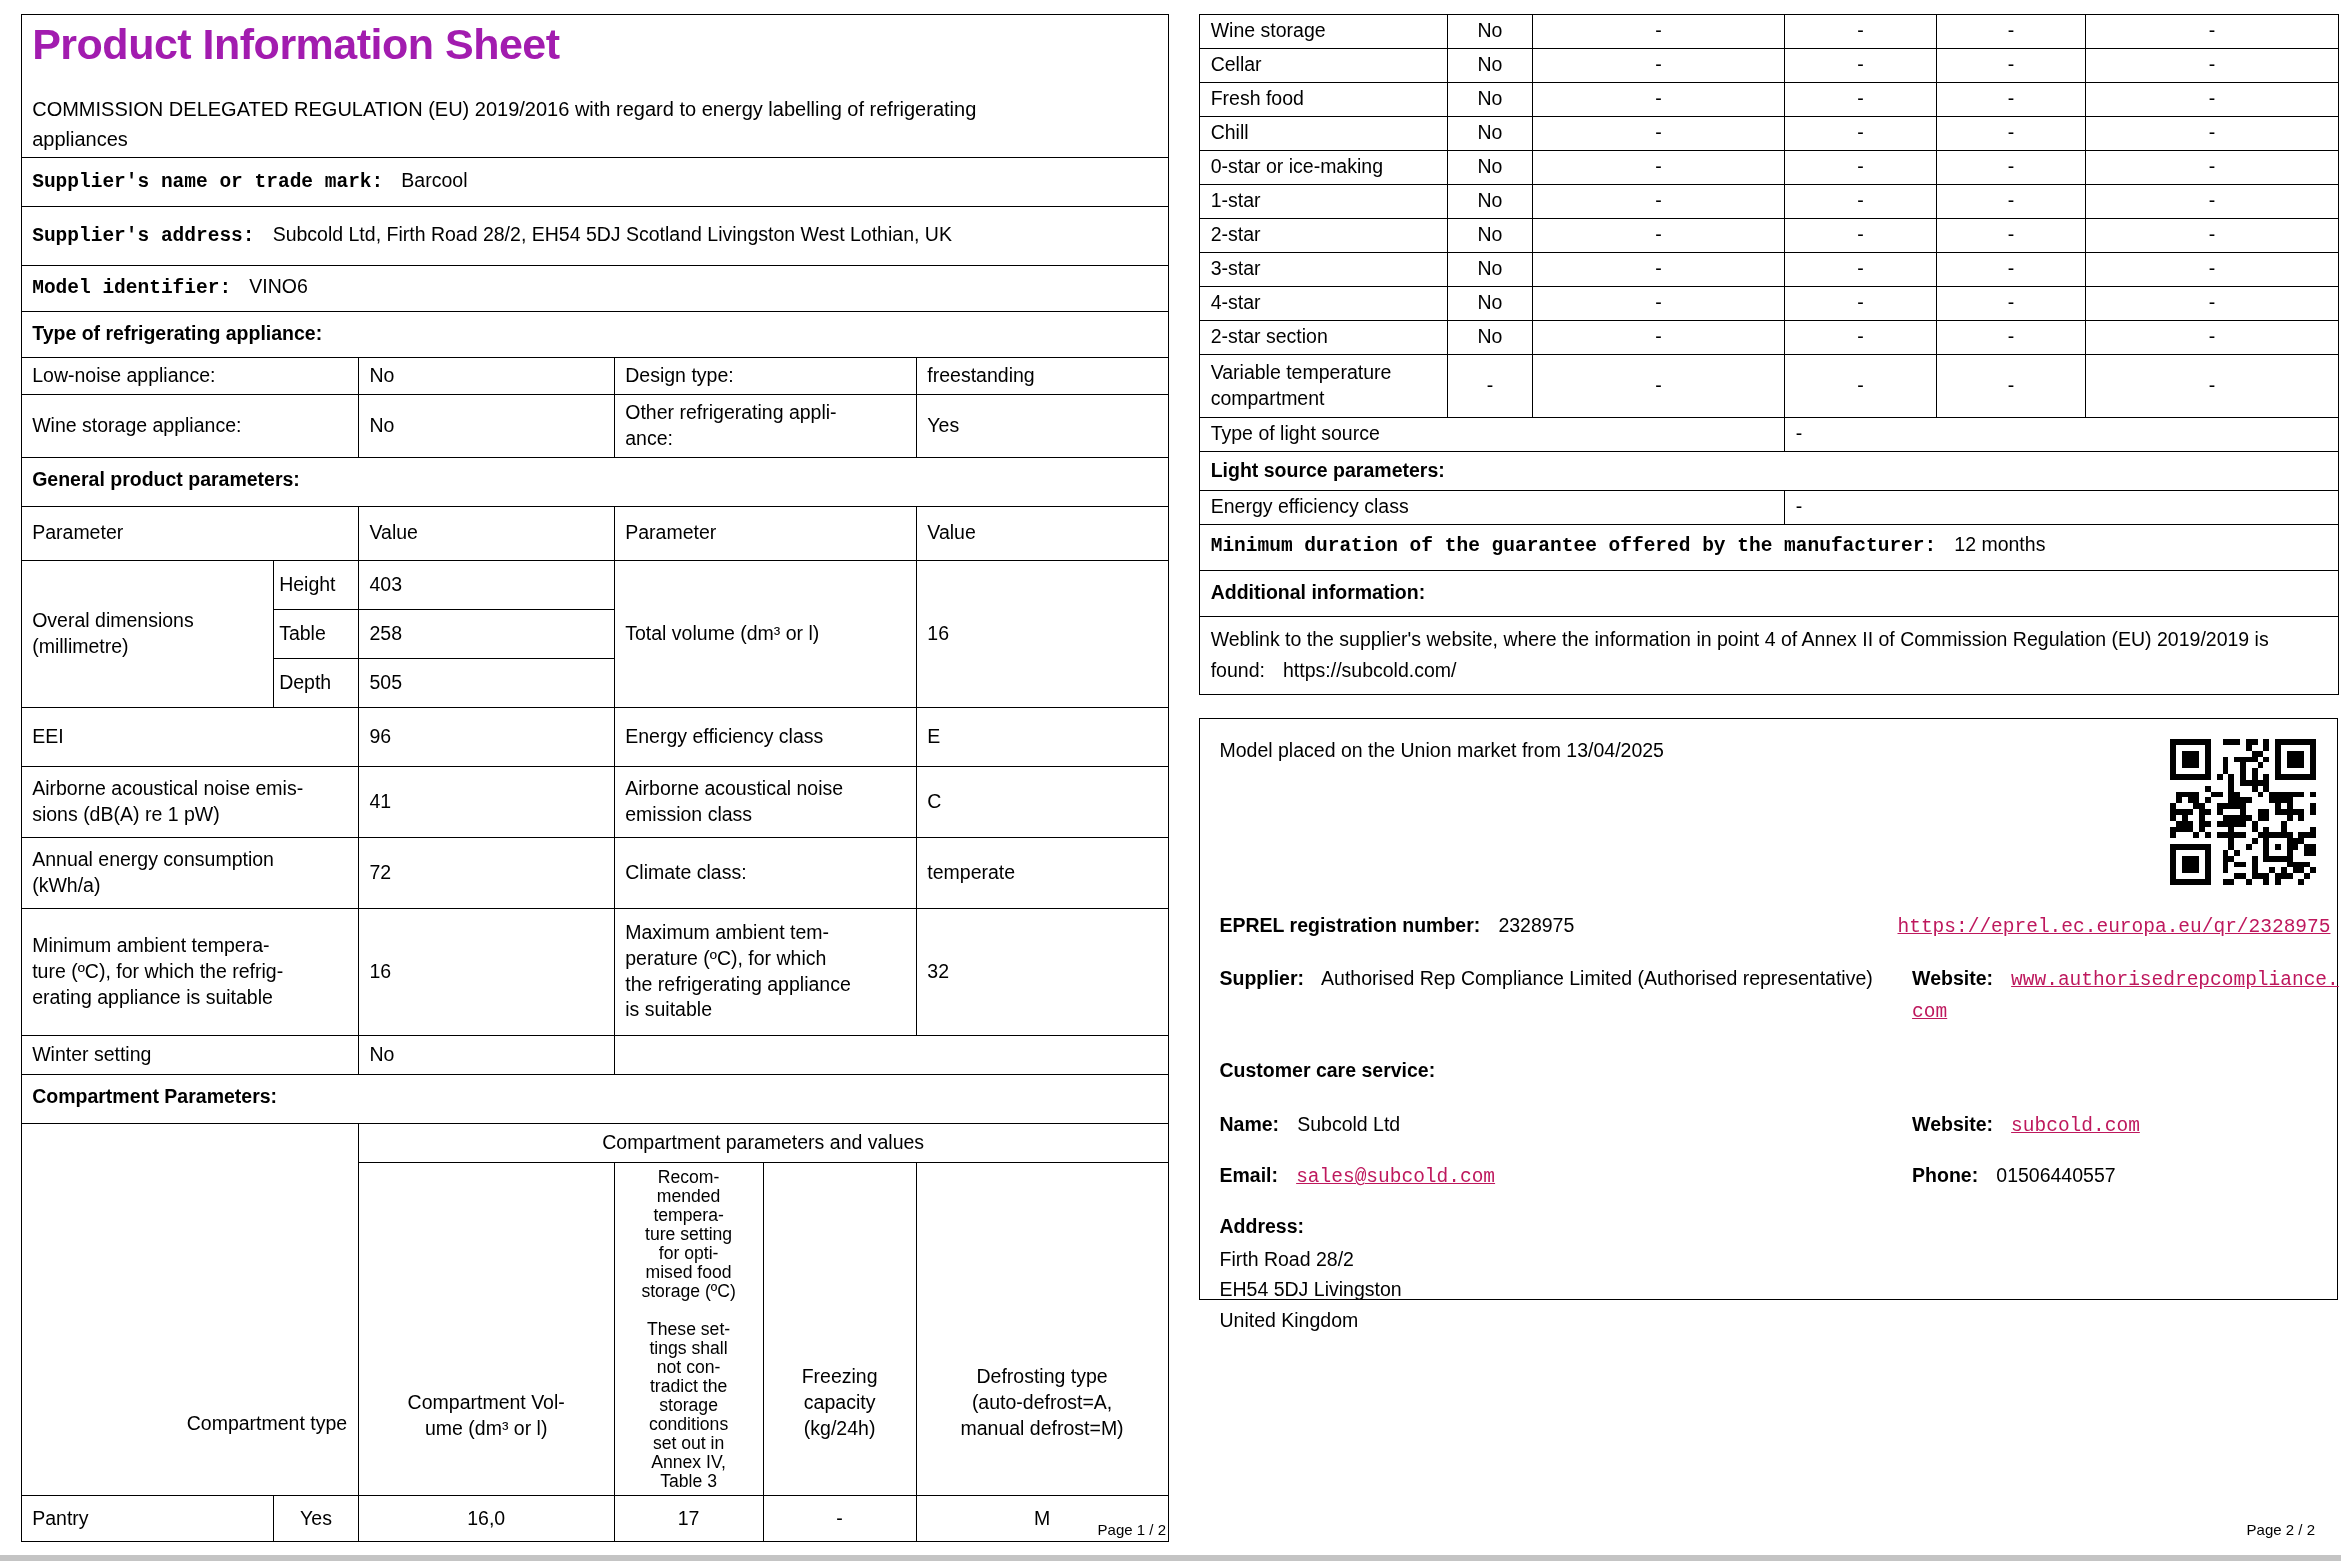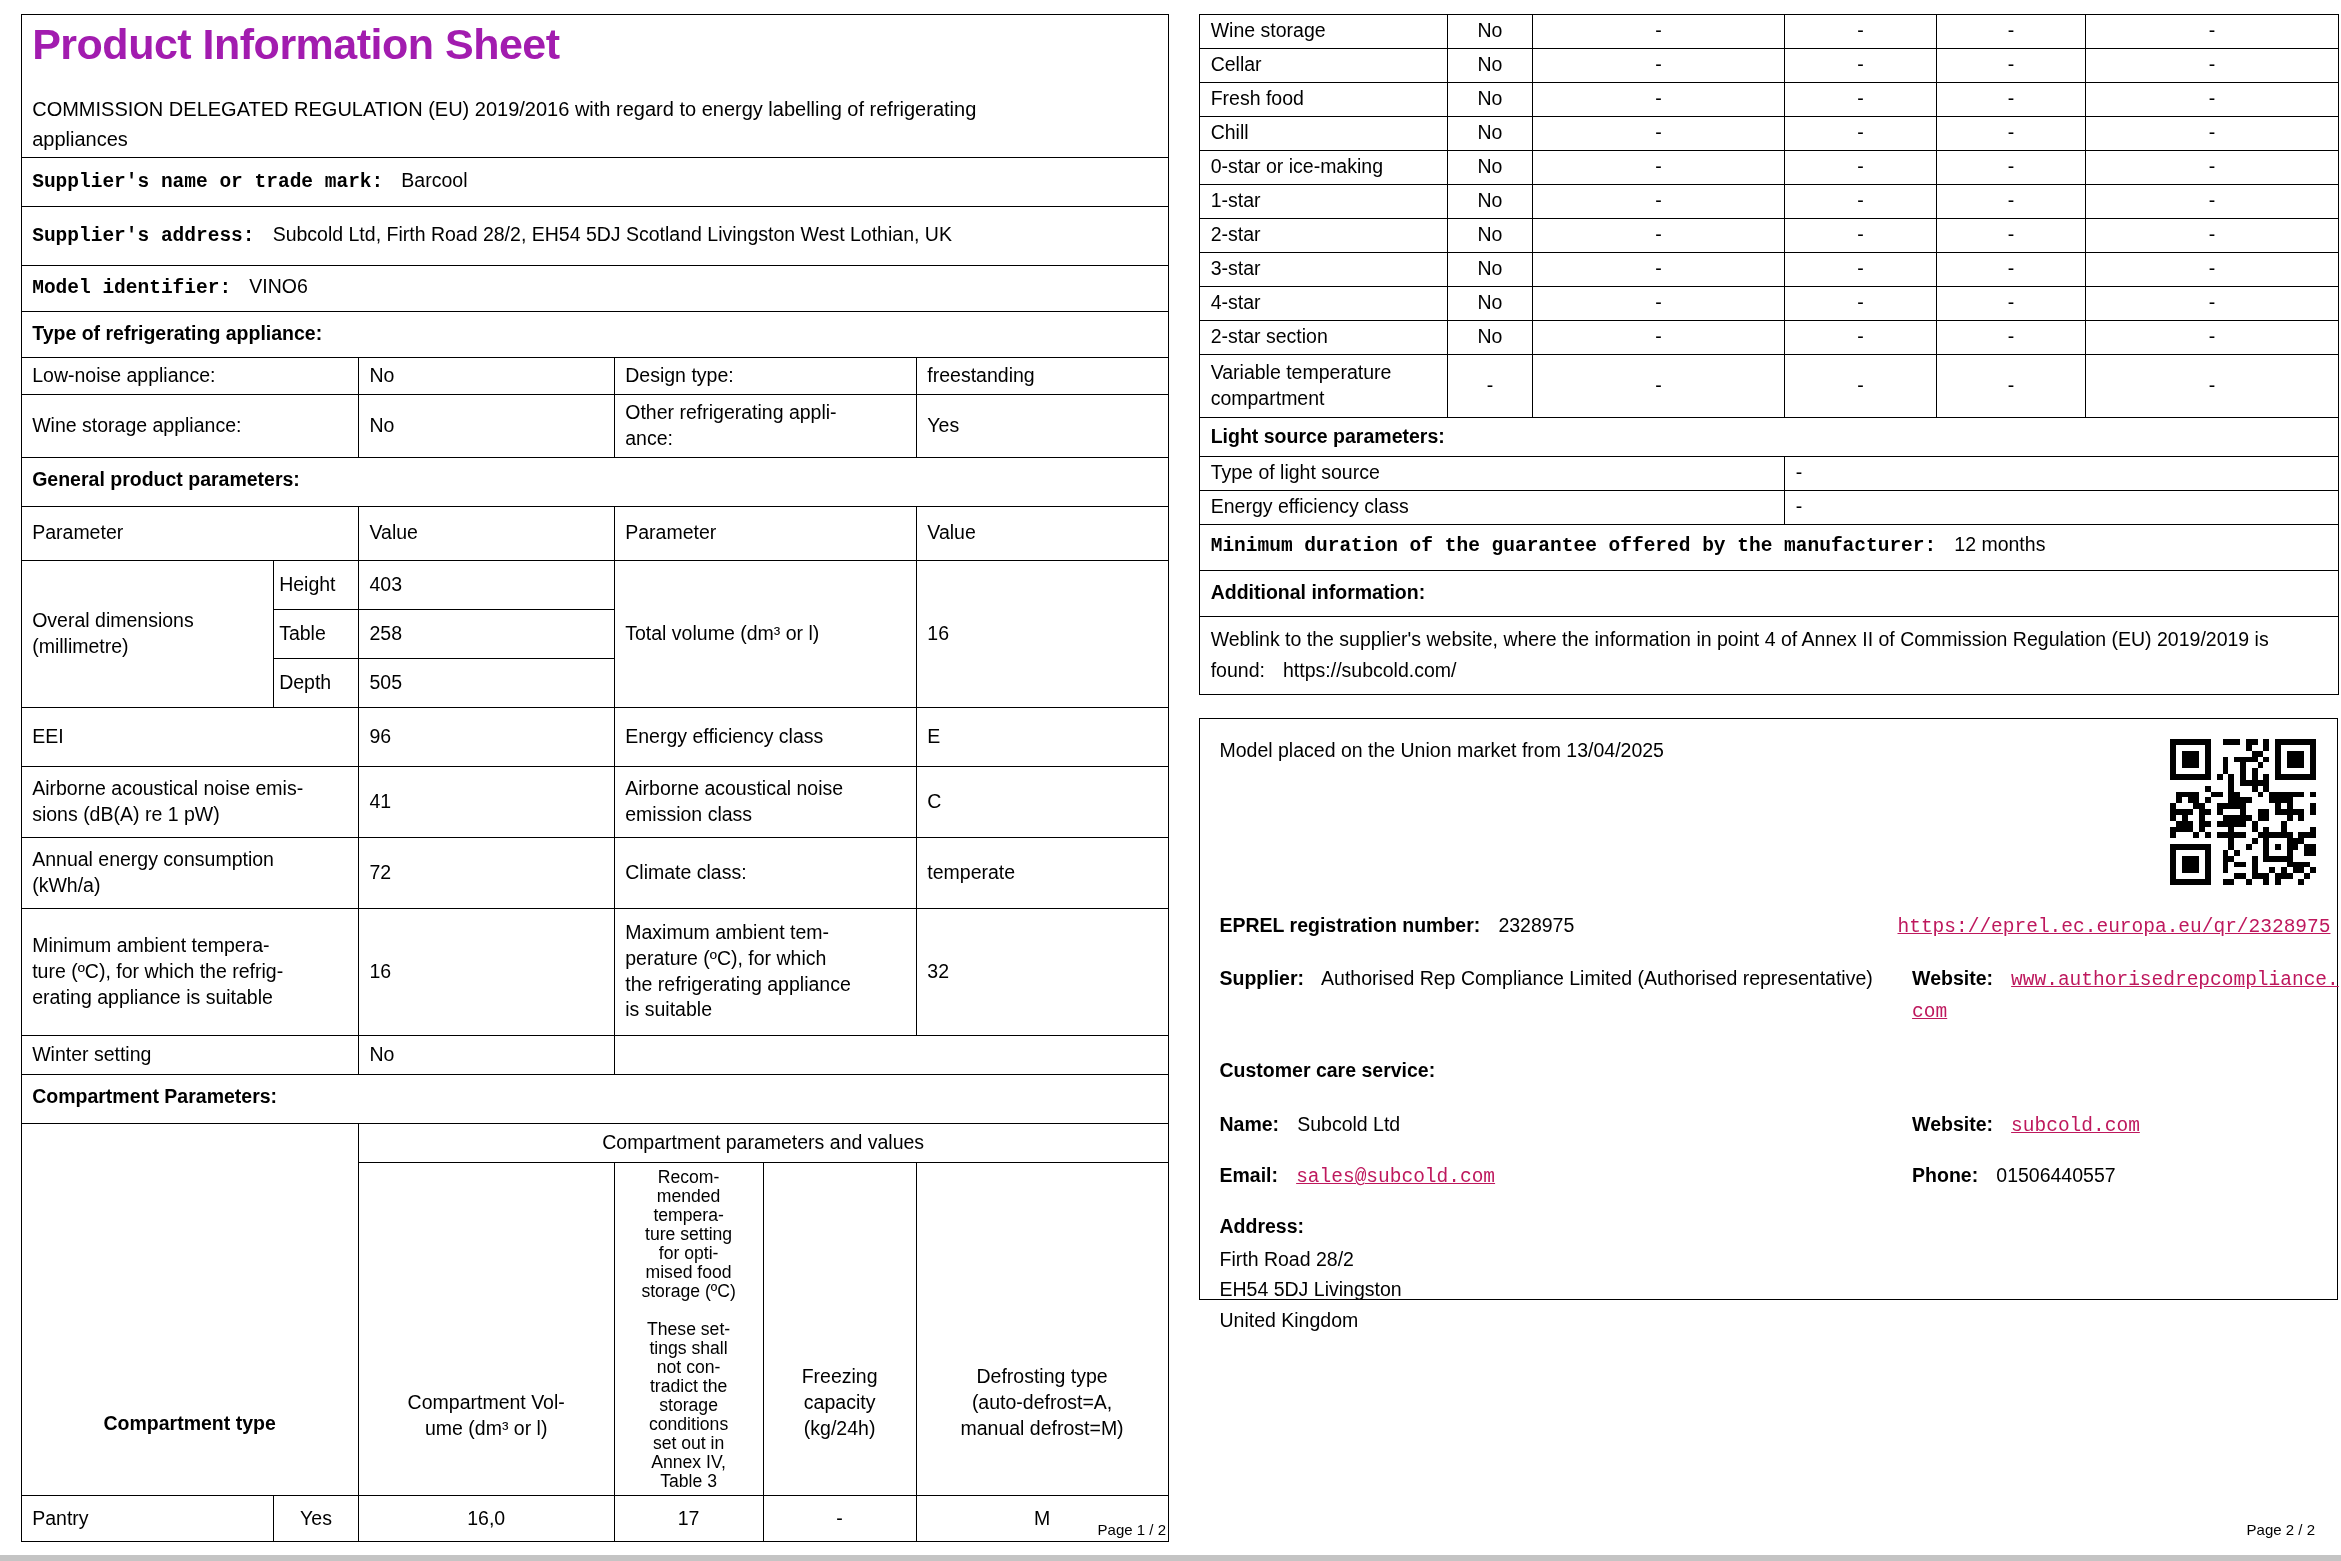--- a/index.html
+++ b/index.html
@@ -9,21 +9,21 @@
   table{border-collapse:collapse;table-layout:fixed;width:100%;}
   td{border:1.5px solid #000;font-size:19.5px;line-height:1.32;padding:2.9px 10.7px;vertical-align:middle;overflow:hidden;}
   .hd{font-weight:bold;vertical-align:top;padding-top:9.8px;}
   .pre{white-space:pre-line;}
   .ctr{text-align:center;}
   .b{font-weight:bold;}
   .lblval .b{margin-right:12.7px;font-family:Liberation Mono, monospace;}
   .title-cell{vertical-align:top;padding-top:6.8px;}
   h1{margin:0;font-size:43px;line-height:1.1;letter-spacing:-0.5px;}
   .subtitle{margin-top:25px;font-size:20px;line-height:1.5;white-space:pre-line;}
-  .comp-type-cell{vertical-align:bottom;text-align:center;padding-bottom:59px;font-weight:bold;}
+  .comp-type-cell{vertical-align:bottom;text-align:right;padding-bottom:59px;}
   .comp-hdr-cell{vertical-align:bottom;text-align:center;padding-bottom:54px;white-space:pre-line;}
   .comp-temp-cell{vertical-align:middle;text-align:center;white-space:pre-line;font-size:17.6px;line-height:1.08;padding:4.9px 2.9px;}
   .lk{color:#be185d;text-decoration:underline;font-family:Liberation Mono, monospace;}
   .footer{position:absolute;font-size:15px;}
   .infobox{position:absolute;border:1.5px solid #000;box-sizing:border-box;padding:16.6px 19.5px;}
   .qr{position:absolute;top:19.5px;right:21.5px;width:146px;height:146px;}
   .ib-row{display:flex;align-items:baseline;}
   .ib-left{width:678px;flex:none;}
   .ib-right{flex:1;}
   .ib-right2{flex:none;width:429px;}
@@ -306,26 +306,26 @@
     <tr style="height:63px">
       <td class="pre">Variable temperature
 compartment</td>
       <td class="ctr">-</td>
       <td class="ctr">-</td>
       <td class="ctr">-</td>
       <td class="ctr">-</td>
       <td class="ctr">-</td>
     </tr>
 
+    <tr style="height:34px">
+      <td colspan="3">Type of light source</td>
+      <td colspan="3">-</td>
+    </tr>
     <tr style="height:39px">
       <td colspan="6" class="hd" style="padding-top:5.9px">Light source parameters:</td>
-    </tr>
-    <tr style="height:34px">
-      <td colspan="3">Type of light source</td>
-      <td colspan="3">-</td>
     </tr>
     <tr style="height:34px">
       <td colspan="3">Energy efficiency class</td>
       <td colspan="3">-</td>
     </tr>
 
     <tr style="height:46px">
       <td colspan="6" class="lblval" style="vertical-align:top;padding-top:7.8px">
         <span class="b">Minimum duration of the guarantee offered by the manufacturer:</span>
         <span>12 months</span>

